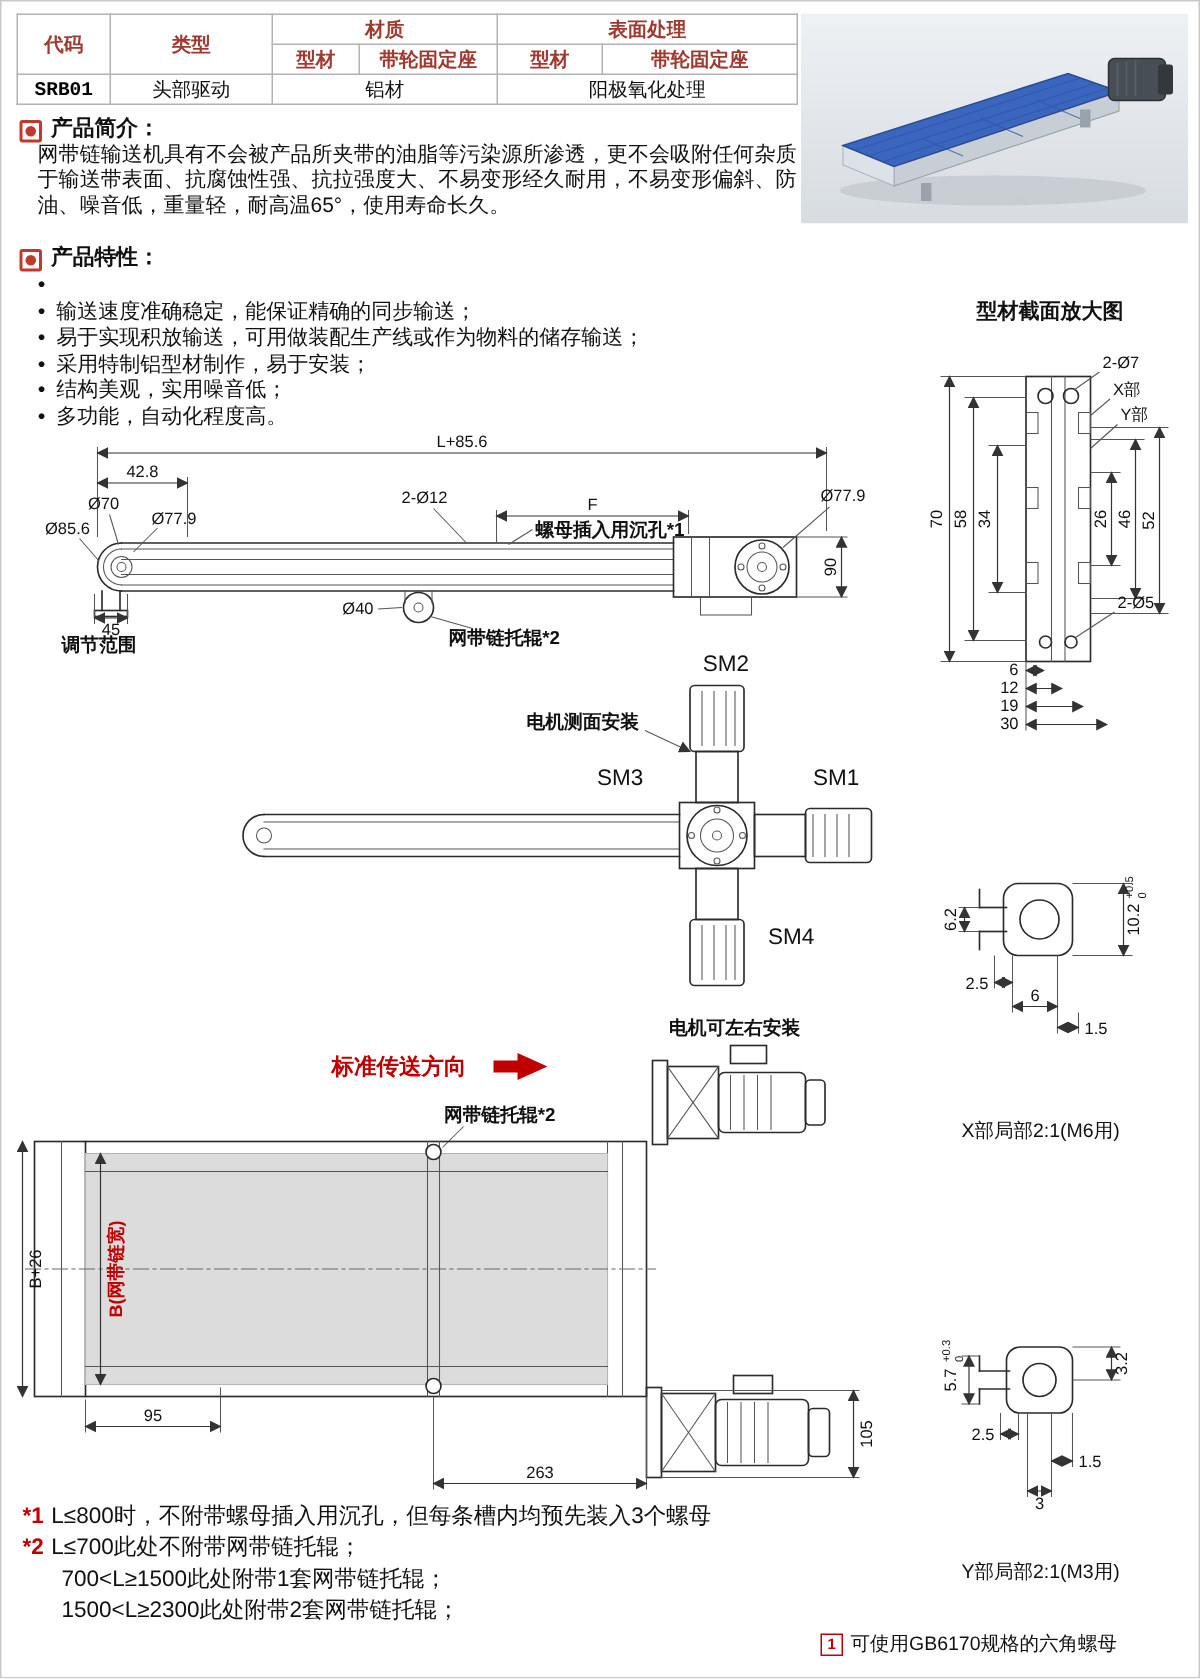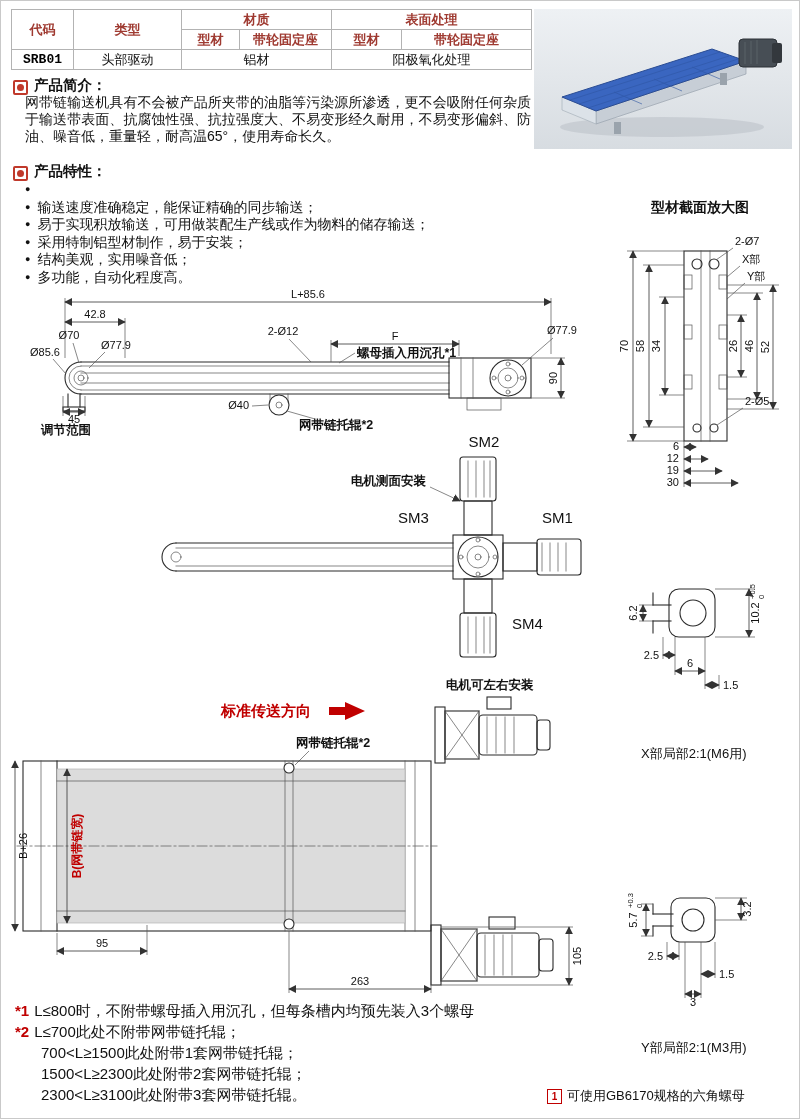--- a/index.html
+++ b/index.html
@@ -504,21 +504,20 @@
 
   <div class="abs footnotes" style="left:14px;top:999px">
     <div>
       <span class="fn-mark">*1</span><span>L≤800时，不附带螺母插入用沉孔，但每条槽内均预先装入3个螺母</span>
     </div>
     <div>
       <span class="fn-mark">*2</span><span>L≤700此处不附带网带链托辊；</span>
     </div>
     <div class="indent"><span>700&lt;L≥1500此处附带1套网带链托辊；</span></div>
     <div class="indent"><span>1500&lt;L≥2300此处附带2套网带链托辊；</span></div>
-    <div class="indent"><span>2300&lt;L≥3100此处附带3套网带链托辊。</span></div>
   </div>
 
   <div class="abs note" style="left:546px;top:1086px">
     <span class="note-icon">1</span>
     <span>可使用GB6170规格的六角螺母</span>
   </div>
 
 </div>
 
 </body></html>

